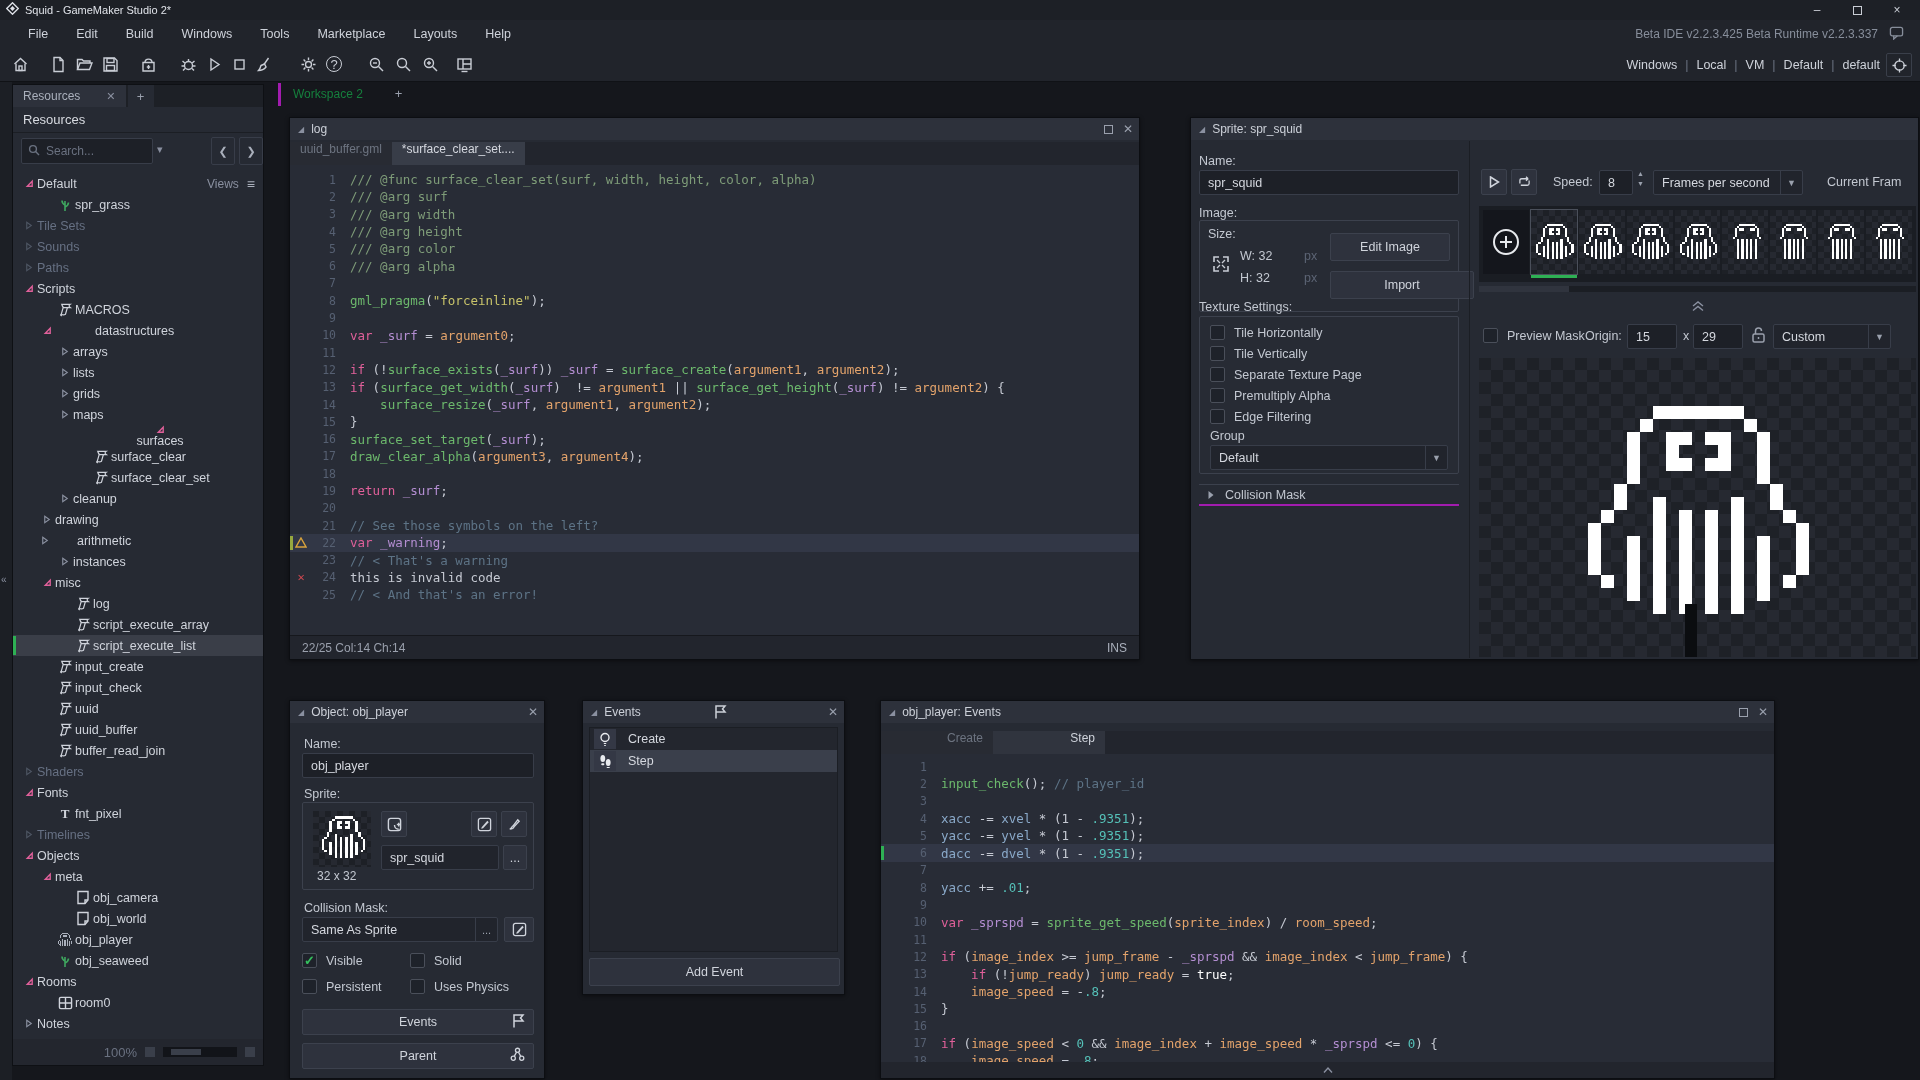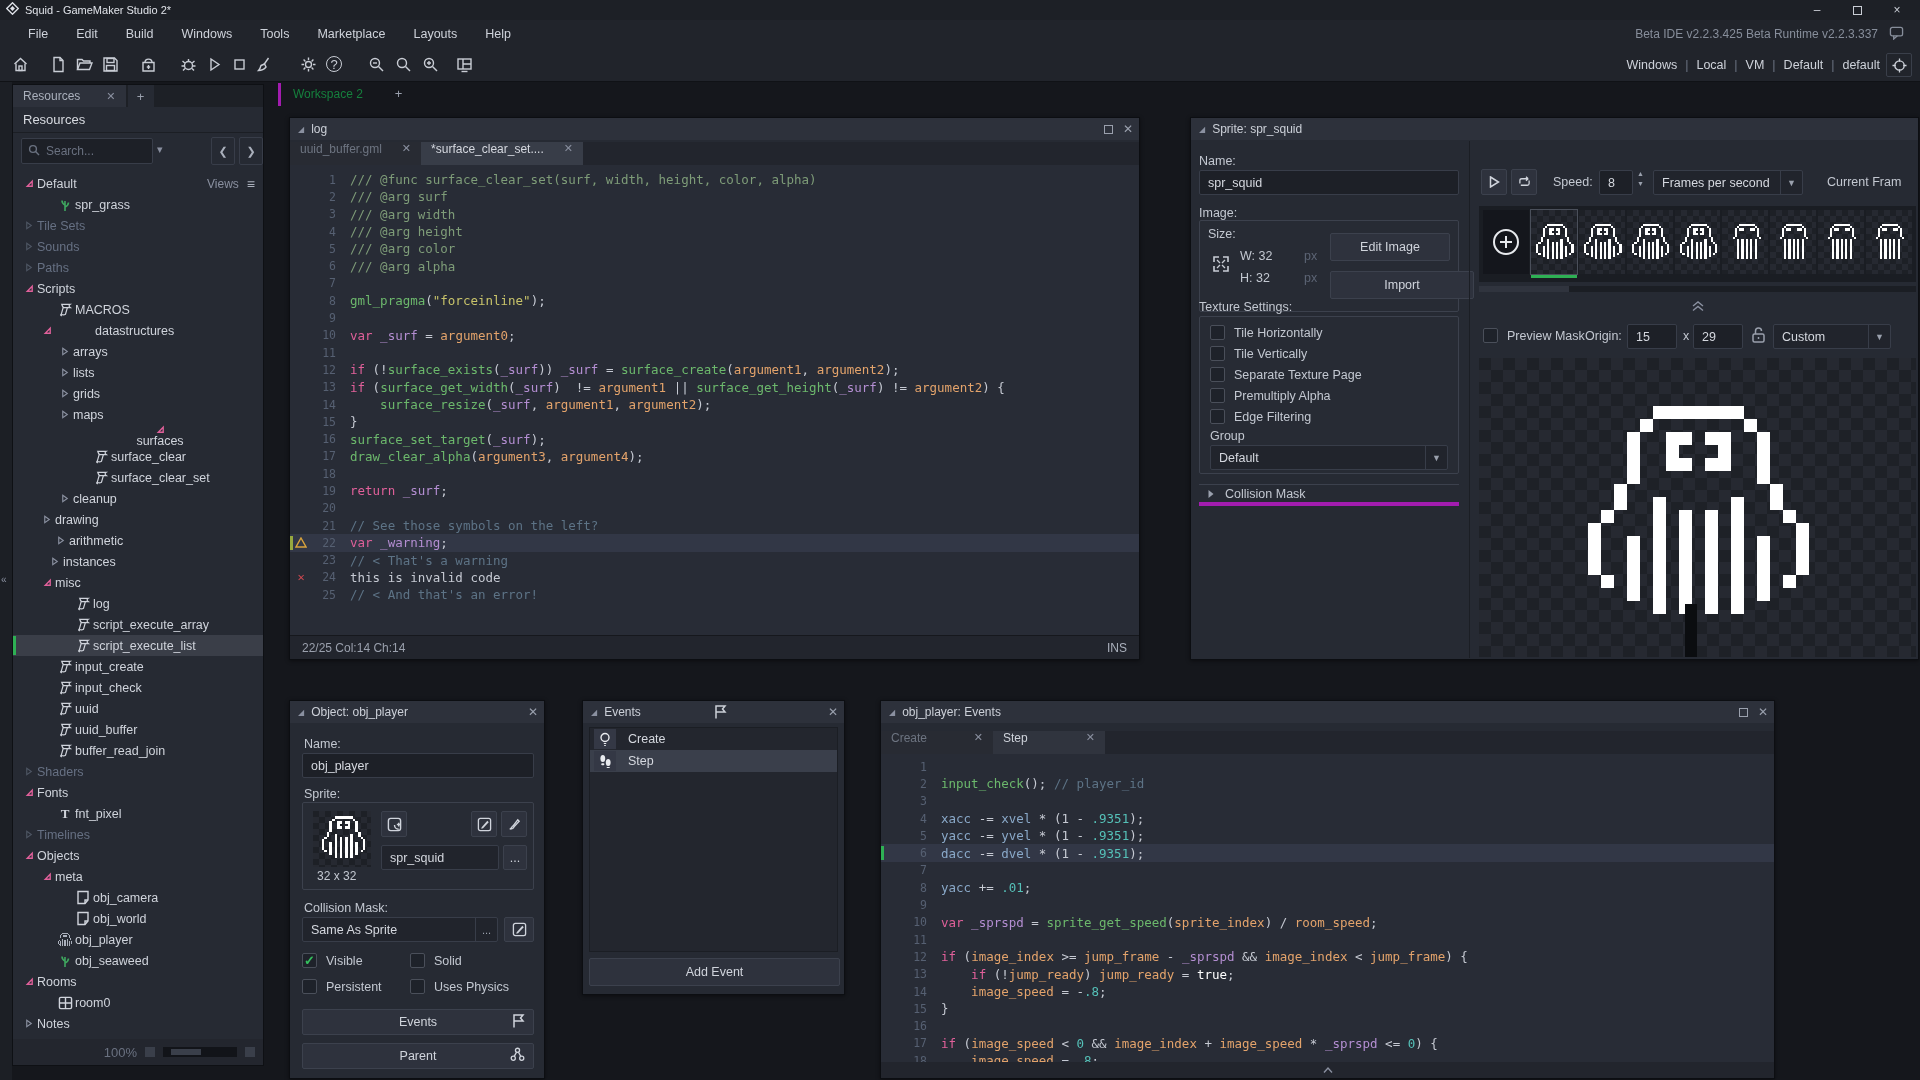--- a/index.html
+++ b/index.html
@@ -61,21 +61,21 @@
   .maxbox { width:9px; height:9px; border:1px solid #9aa0ad; }
   .xglyph { font-size:12px; color:#9aa0ad; }
 
   
   .ws-tabrow { position:absolute; left:278px; top:0px; height:24px; display:flex; align-items:flex-end; }
   .ws-tab { font-size:12px; color:#15803d; padding:4px 26px 5px 12px; border-left:3px solid #a21caf; }
   .ws-add { color:#9aa0ad; padding:4px 10px 5px 6px; font-size:13px; }
 
   
   .tabrow { position:absolute; left:0; right:0; height:23px; background:#22252d; display:flex; }
-  .ed-tab { display:flex; align-items:flex-start; gap:20px; padding:0 10px; font-size:12px; background:#282b33; color:#6d7481; }
+  .ed-tab { display:flex; align-items:flex-end; gap:20px; padding:0 10px; font-size:12px; background:#282b33; color:#6d7481;flex-direction:column; }
   .ed-tab.active { background:#383d48; color:#d5d8df; }
   .ed-tab .x { font-size:11px; color:#8a90a0; }
   .code-area { position:absolute; left:0; right:0; background:#282c36; overflow:hidden; font-family:"DejaVu Sans Mono", monospace; font-size:12.5px; }
   .code-line { position:relative; height:17.3px; display:flex; align-items:center; white-space:pre; }
   .code-line.current { background:#323746; }
   .gut-marker { width:22px; flex:none; display:flex; justify-content:center; align-items:center; }
   .gut-num { width:38px; flex:none; text-align:right; padding-right:14px; color:#566072; font-size:11.5px; }
   .code-text { flex:1; }
   .log-code .code-line.current::before { content:""; position:absolute; left:0; top:2px; bottom:2px; width:3px; background:#97a83f; }
   .ev-code .code-line.current::before { content:""; position:absolute; left:0; top:2px; bottom:2px; width:3px; background:#2eb054; }
@@ -466,29 +466,29 @@
             <span>cleanup</span>
           </div>
           <div class="tree-row" style="padding-left: 26px;">
             <span class="tree-exp">
               <svg width="8" height="9" viewBox="0 0 8 10">
                 <path d="M1.5 1.5 L6.5 5 L1.5 8.5 Z" fill="none" stroke="#8a90a0" stroke-width="1.3"></path>
               </svg>
             </span>
             <span>drawing</span>
           </div>
-          <div class="tree-row" style="padding-left: 40px;">
+          <div class="tree-row" style="padding-left: 24px; gap: 24px;">
             <span class="tree-exp">
               <svg width="8" height="9" viewBox="0 0 8 10">
                 <path d="M1.5 1.5 L6.5 5 L1.5 8.5 Z" fill="none" stroke="#8a90a0" stroke-width="1.3"></path>
               </svg>
             </span>
             <span>arithmetic</span>
           </div>
-          <div class="tree-row" style="padding-left: 34px;">
+          <div class="tree-row" style="padding-left: 44px;">
             <span class="tree-exp">
               <svg width="8" height="9" viewBox="0 0 8 10">
                 <path d="M1.5 1.5 L6.5 5 L1.5 8.5 Z" fill="none" stroke="#8a90a0" stroke-width="1.3"></path>
               </svg>
             </span>
             <span>instances</span>
           </div>
           <div class="tree-row" style="padding-left: 26px;">
             <span class="tree-exp">
               <svg width="9" height="9" viewBox="0 0 10 10">
@@ -893,21 +893,21 @@
               <span class="cb"></span>
               <span>Edge Filtering</span>
             </div>
           </div>
         <span class="lbl" style="left:10px; top:112px;">Group</span>
         <div class="select" style="left:10px; top:128px; width:238px; height:25px;">
             <span class="val">Default</span>
             <span class="dd">▼</span>
           </div>
       </div>
-      <div style="position:absolute; left:8px; top:366px; width:260px; height:22px; border-top:1px solid #3c414d; border-bottom:4px solid #a21caf; display:flex; align-items:center; gap:10px; padding-left:8px;">
+      <div style="position:absolute; left:8px; top:366px; width:260px; height:22px; border-top:1px solid #3c414d; border-bottom:2px solid #a21caf; display:flex; align-items:center; gap:10px; padding-left:8px;">
         <svg width="8" height="10" viewBox="0 0 8 10">
             <path d="M1.5 1 L6.5 5 L1.5 9 Z" fill="#9aa0ad"></path>
           </svg>
         <span class="lbl" style="position:static;">Collision Mask</span>
       </div>
 
       <div style="position:absolute; left:278px; top:23px; bottom:1px; width:1px; background:#1b1e24;"></div>
       <span class="btn" style="left:290px; top:51px; width:26px; height:26px;">
           <svg width="11" height="12" viewBox="0 0 11 12">
             <path d="M1.5 1 L9.5 6 L1.5 11 Z" fill="none" stroke="#d0d4dc" stroke-width="1.5"></path>

